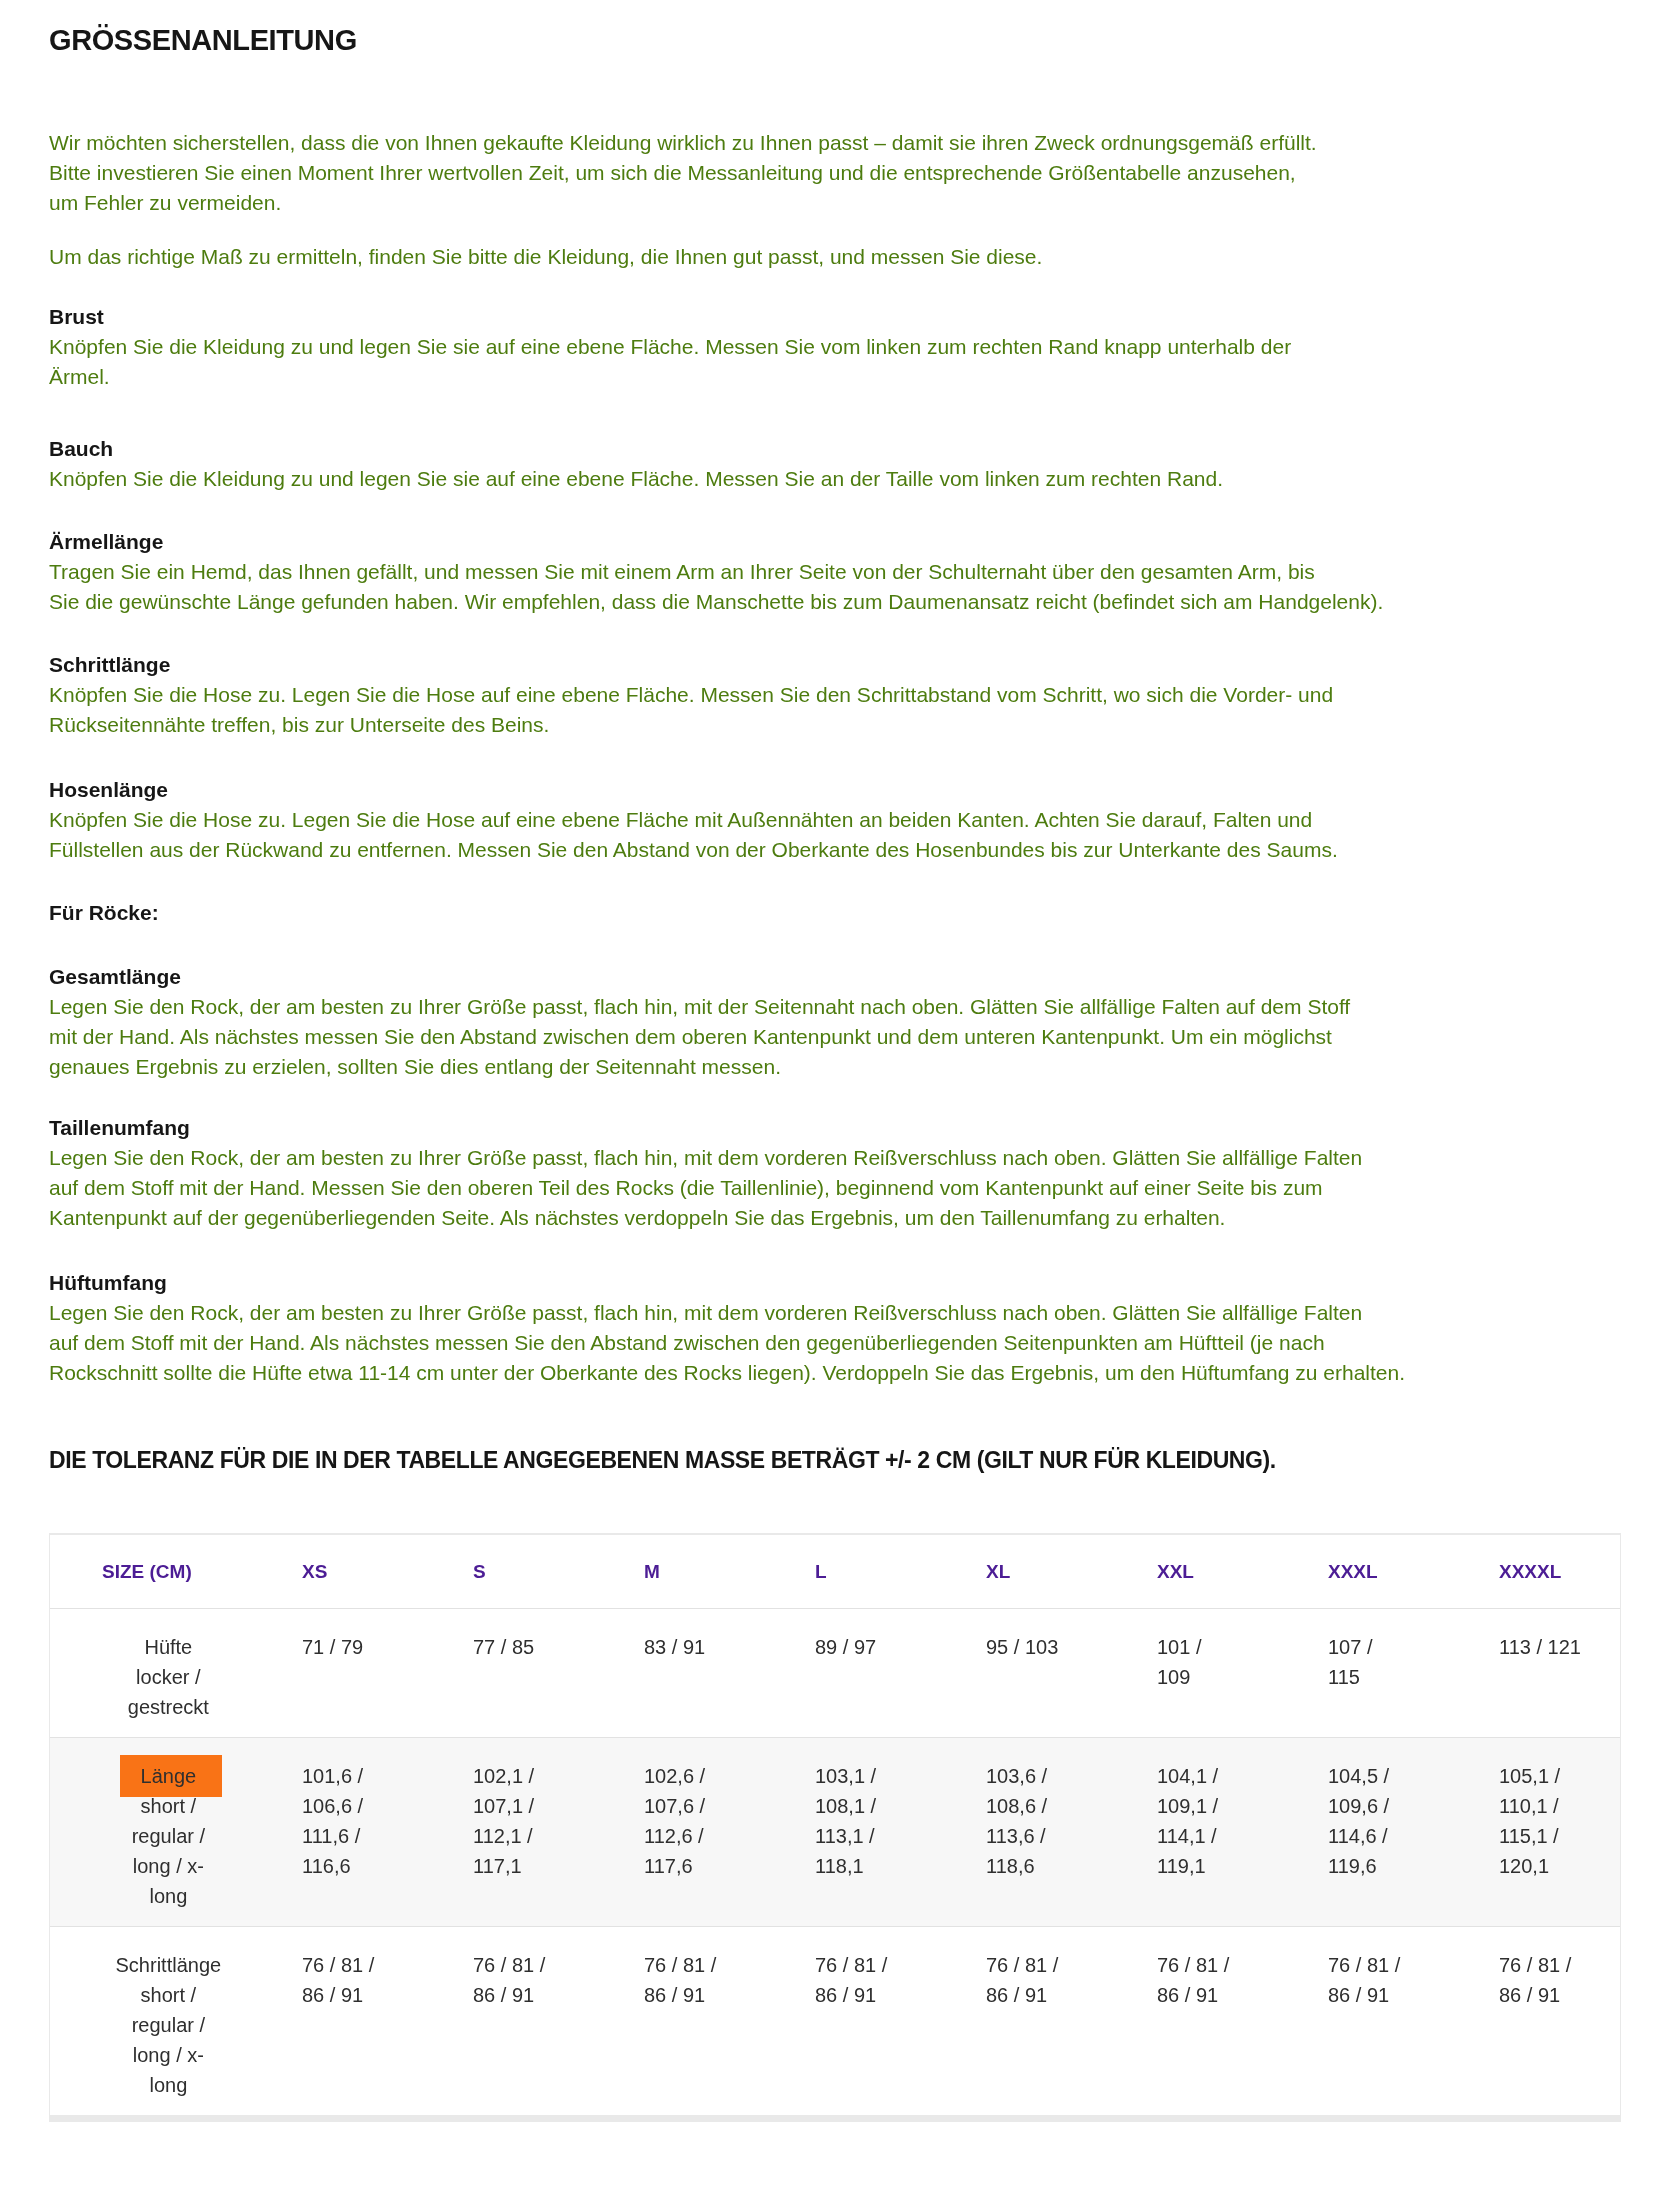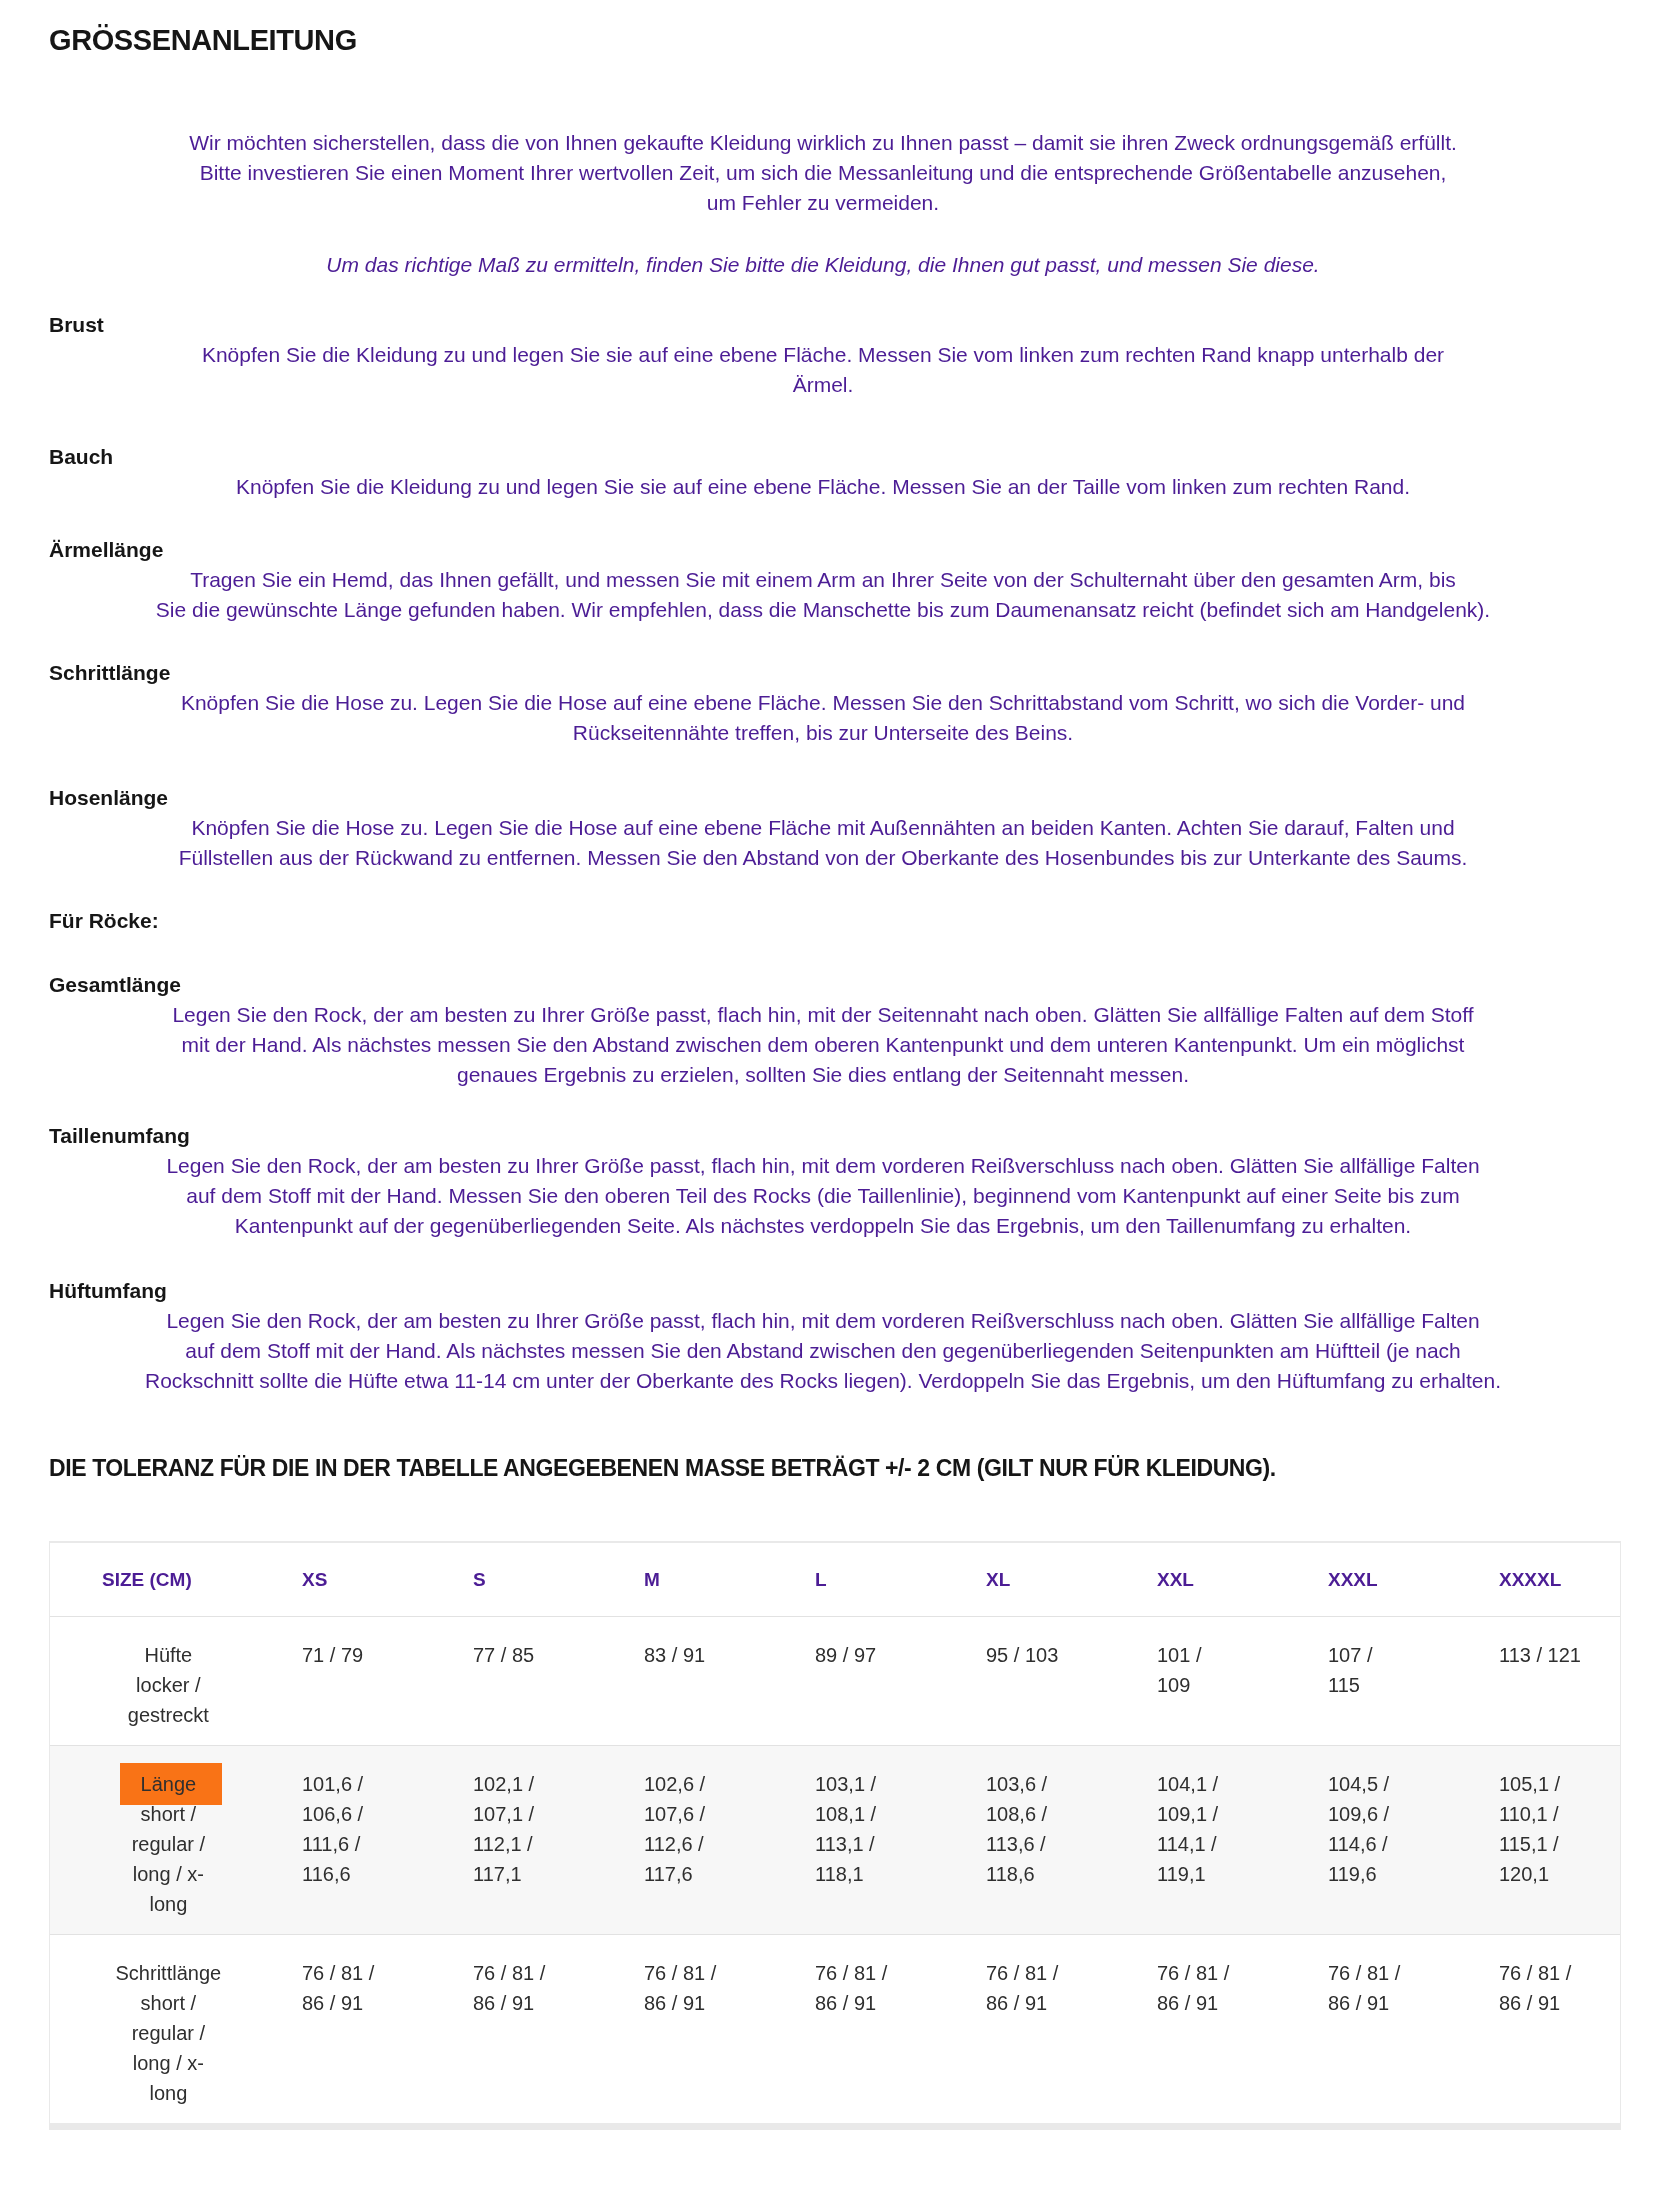--- a/index.html
+++ b/index.html
@@ -21,41 +21,40 @@
   .page-title {
     font-size: 29px;
     font-weight: 700;
     letter-spacing: -0.4px;
     color: #161616;
   }
   .bodytext {
     font-size: 21px;
     line-height: 30px;
     white-space: pre-line;
-    color: #4c1d95;
+    color: #4d7c0f;
     max-width: 1548px;
-    text-align: center;
   }
   .sec-heading {
     font-size: 21px;
     line-height: 30px;
     font-weight: 700;
     color: #161616;
   }
   .tolerance-heading {
     font-size: 23px;
     line-height: 36px;
     font-weight: 700;
     letter-spacing: -0.4px;
     color: #161616;
     white-space: nowrap;
   }
   
   .mt-intro     { margin-top: 71px; }
-  .mt-hint      { margin-top: 32px; font-style: italic; }
+  .mt-hint      { margin-top: 24px; }
   .mt-brust     { margin-top: 30px; }
   .mt-bauch     { margin-top: 42px; }
   .mt-aermel    { margin-top: 33px; }
   .mt-raglan    { margin-top: 35px; }
   .mt-schritt   { margin-top: 33px; }
   .mt-hosen     { margin-top: 35px; }
   .mt-roecke    { margin-top: 33px; }
   .mt-gesamt    { margin-top: 34px; }
   .mt-taille    { margin-top: 31px; }
   .mt-hueft     { margin-top: 35px; }

